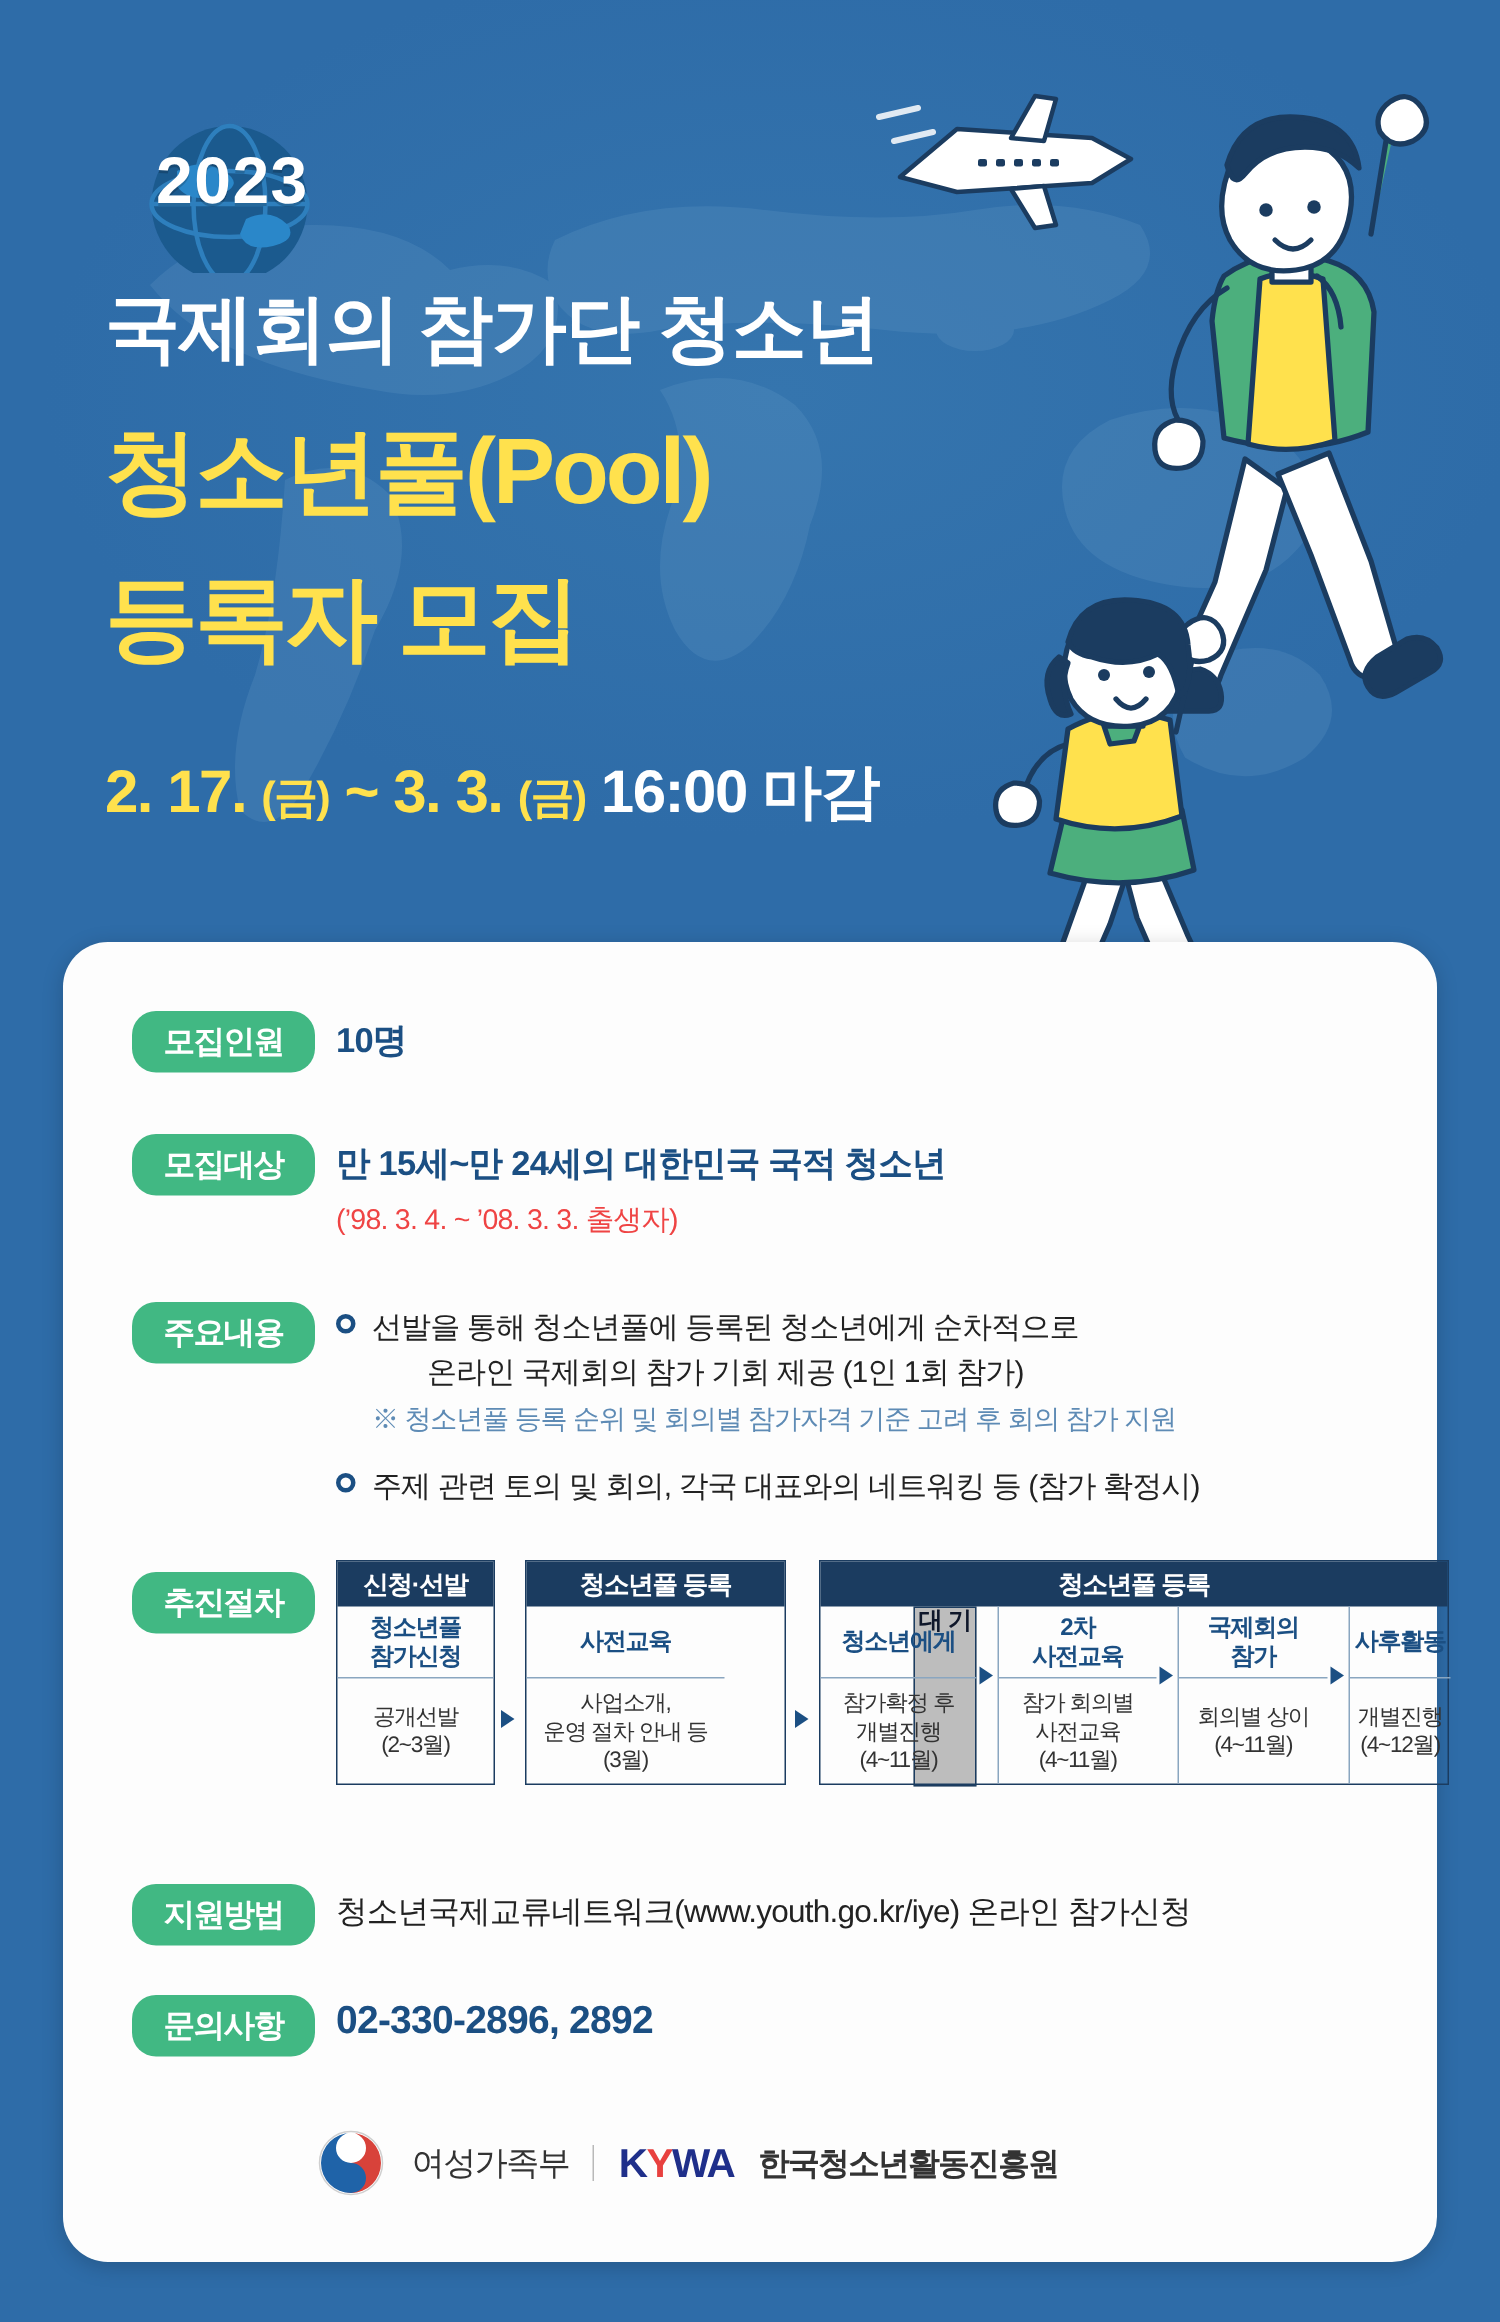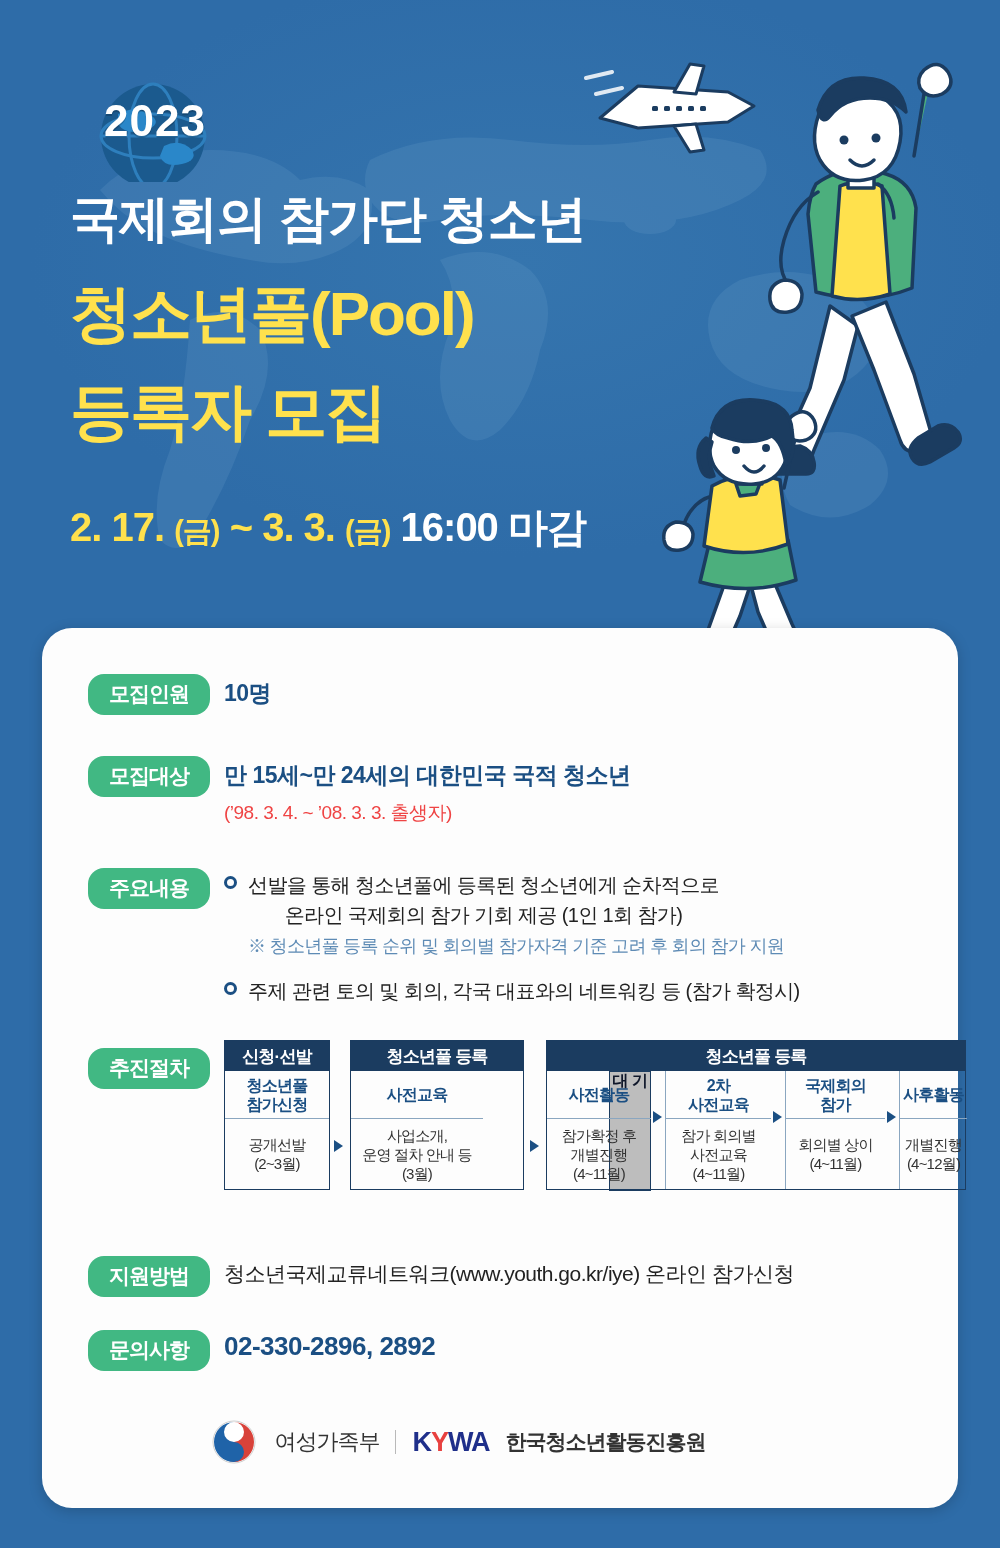--- a/index.html
+++ b/index.html
@@ -344,21 +344,21 @@
           <div>대 기</div>
         </div>
       </div>
       <div class="arrow" style="left:306px; top:100px;"></div>
 
       <div class="fbox" style="left:322px; top:0; width:420px; height:150px;">
         <div class="fhead">청소년풀 등록</div>
 
         <div style="position:absolute; left:0; top:30px; width:104px;">
           <div class="fsub" style="height:48px;">
-            <div><span>사전활동</span></div>
+            <div><span>청소년에게</span></div>
           </div>
           <div class="fbody" style="height:70px;">
             <div>
               <span>참가확정 후</span><br>
               <span>개별진행</span><br>
               <span>(4~11월)</span>
             </div>
           </div>
         </div>
         <div class="arrow" style="left:106px; top:70px;"></div>

